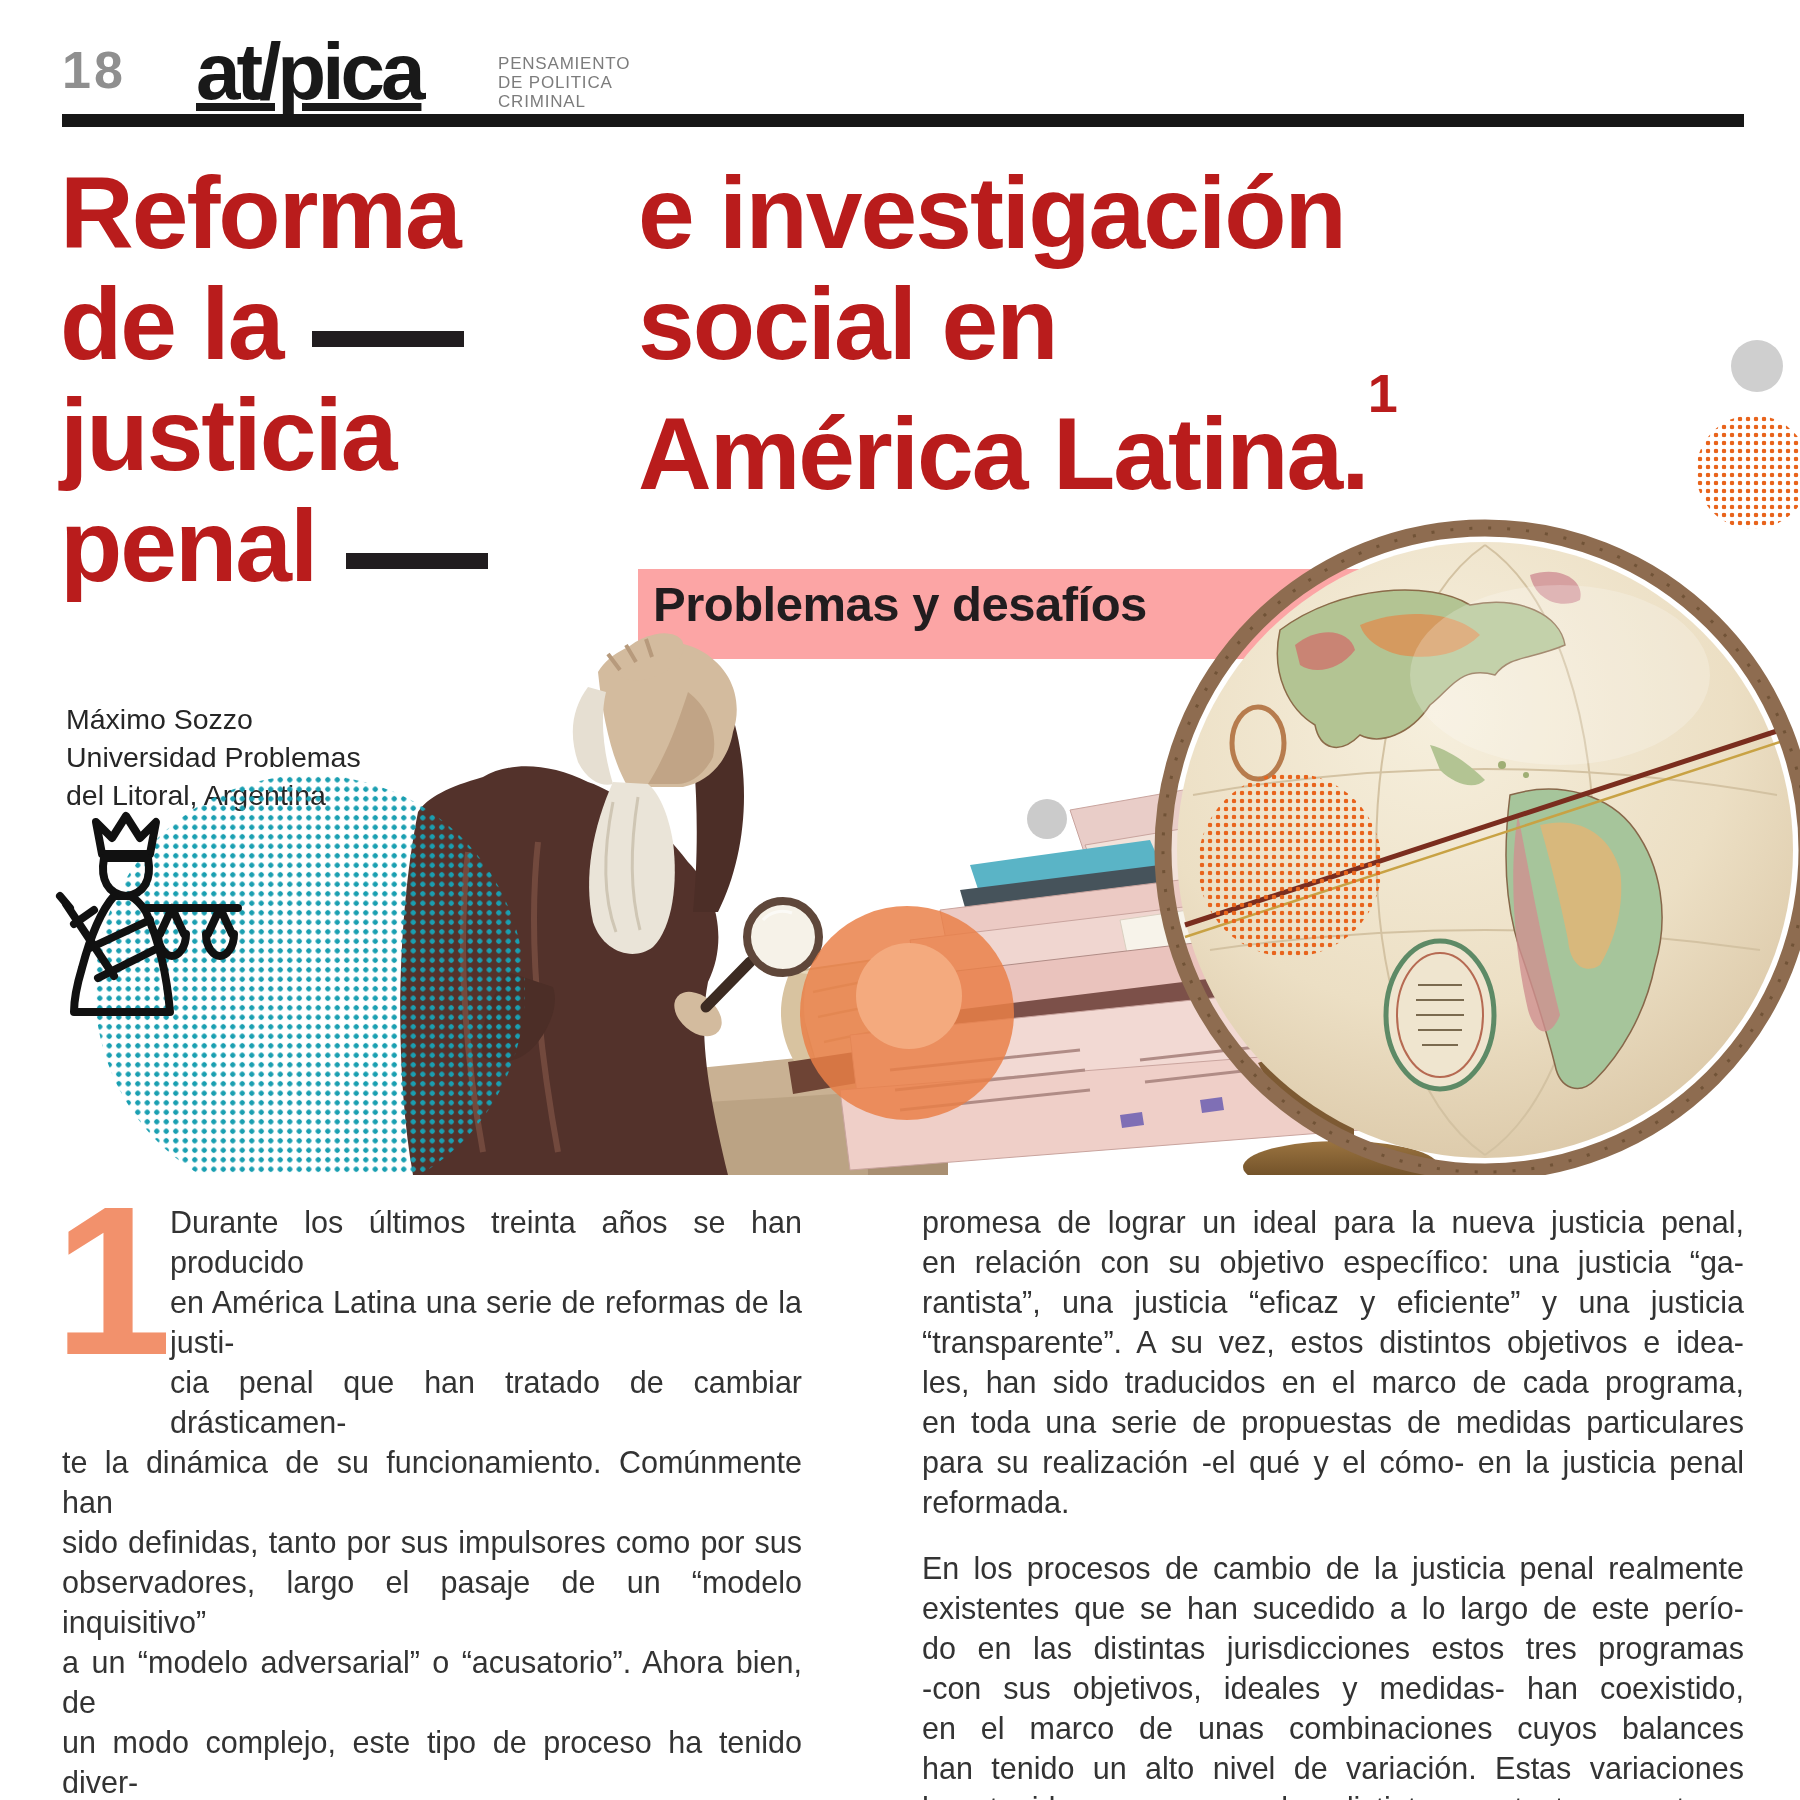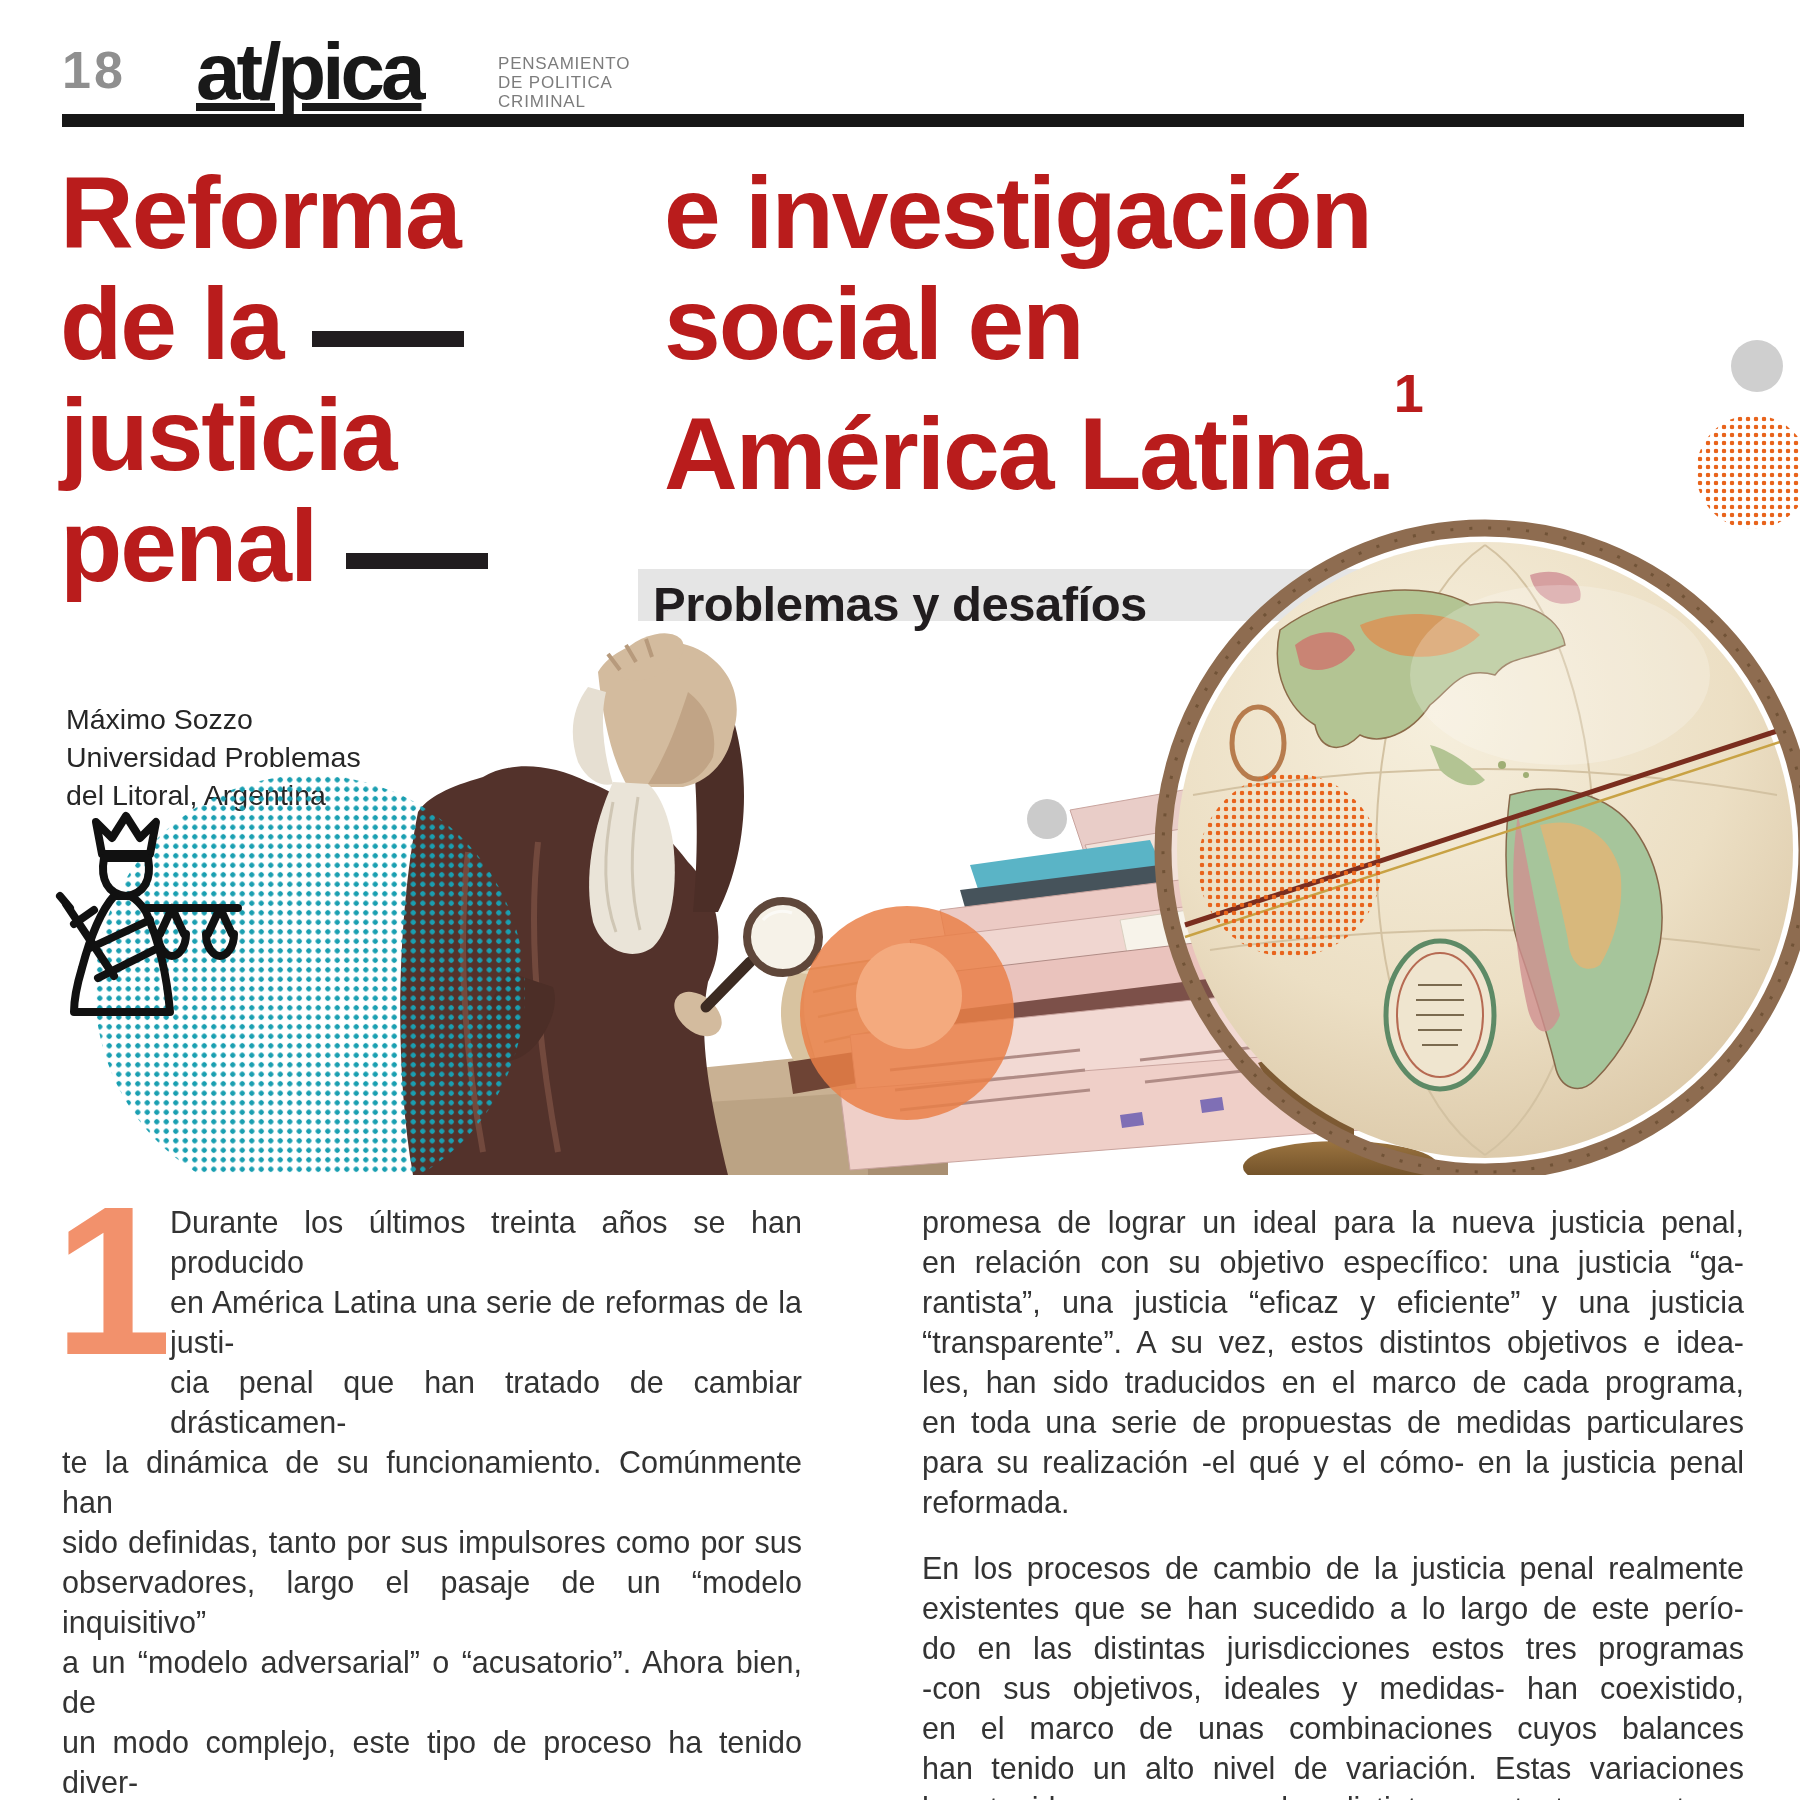--- a/index.html
+++ b/index.html
@@ -9,27 +9,27 @@
 
   
   #pagenum{left:62px;top:40px;font-size:52px;font-weight:700;color:#8f8f8f;letter-spacing:3px;}
   #logo{left:196px;top:26px;font-size:80px;font-weight:900;letter-spacing:-4px;color:#191919;text-decoration:underline;}
   #tagline{left:498px;top:54px;font-size:17px;line-height:19px;color:#7c7c7c;letter-spacing:.8px;font-weight:500;}
   #rule{left:62px;top:114px;width:1682px;height:13px;background:#171717;}
 
   
   .hl{font-weight:900;color:#b91c1c;font-size:102px;line-height:111px;letter-spacing:-2px;white-space:nowrap;}
   #hl-left{left:60px;top:158px;}
-  #hl-right{left:638px;top:158px;margin-left:26px;}
+  #hl-right{left:638px;top:158px;}
   .hl-bar{display:inline-block;width:152px;height:16px;background:#211d1f;margin-left:30px;transform:translateY(-12px);}
   .hl-bar.b2{width:142px;}
   sup.fn{font-size:54px;position:relative;top:-42px;letter-spacing:0;}
 
   
-  #kicker{left:638px;top:569px;width:852px;height:52px;background:#e5e5e5;z-index:1;}
+  #kicker{left:638px;top:569px;width:852px;height:90px;background:#fca5a5;z-index:1;}
   #kicker span{display:block;font-size:49px;font-weight:800;line-height:71px;padding-left:15px;color:#211d1f;letter-spacing:-.5px;}
 
   
   #author{left:66px;top:700px;font-size:28.5px;line-height:38px;color:#262626;}
 
   
   #collage{left:0;top:490px;width:1800px;height:685px;overflow:hidden;}
   .dotsTeal{background-image:radial-gradient(circle,#1a9fb1 2.3px,rgba(0,0,0,0) 2.9px);background-size:9.5px 9.5px;}
   .dotsOrange{background-image:radial-gradient(circle,#e8641c 2px,rgba(0,0,0,0) 2.6px);background-size:8px 8px;}
   .circle{border-radius:50%;}

